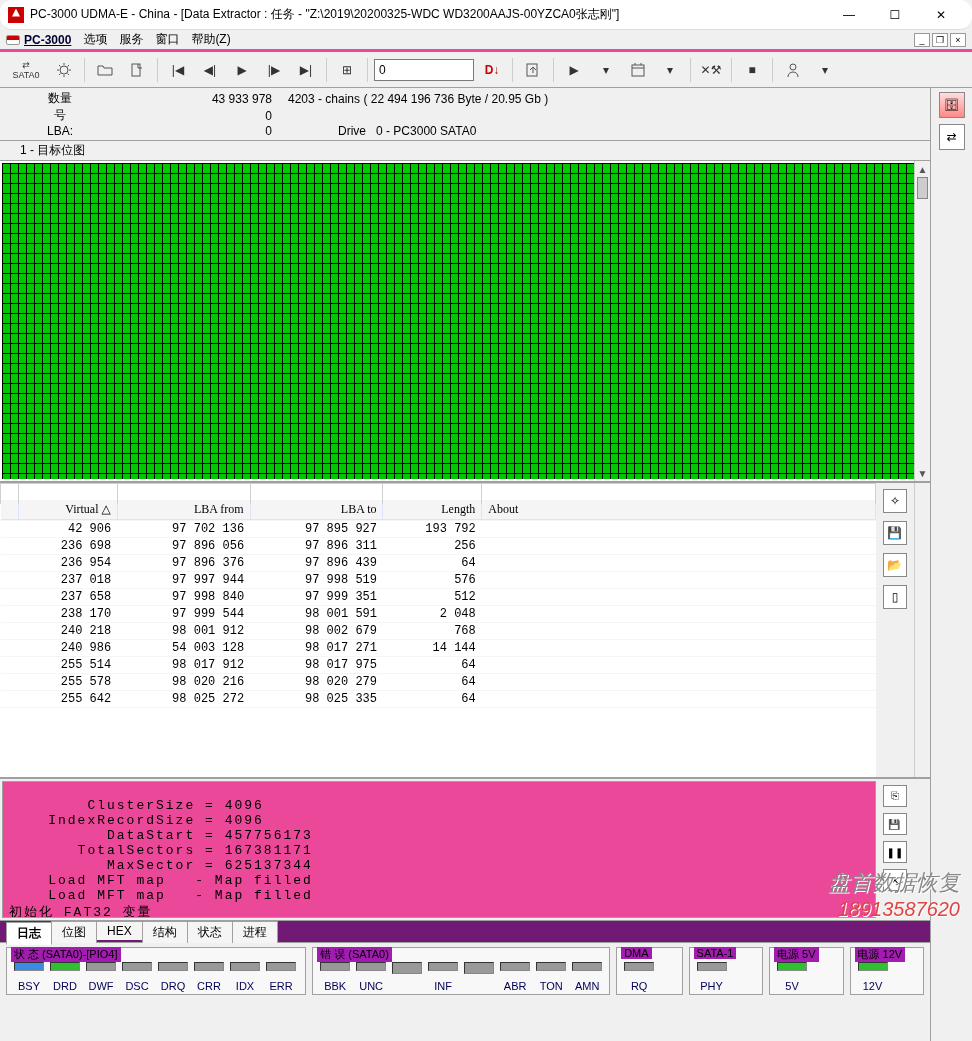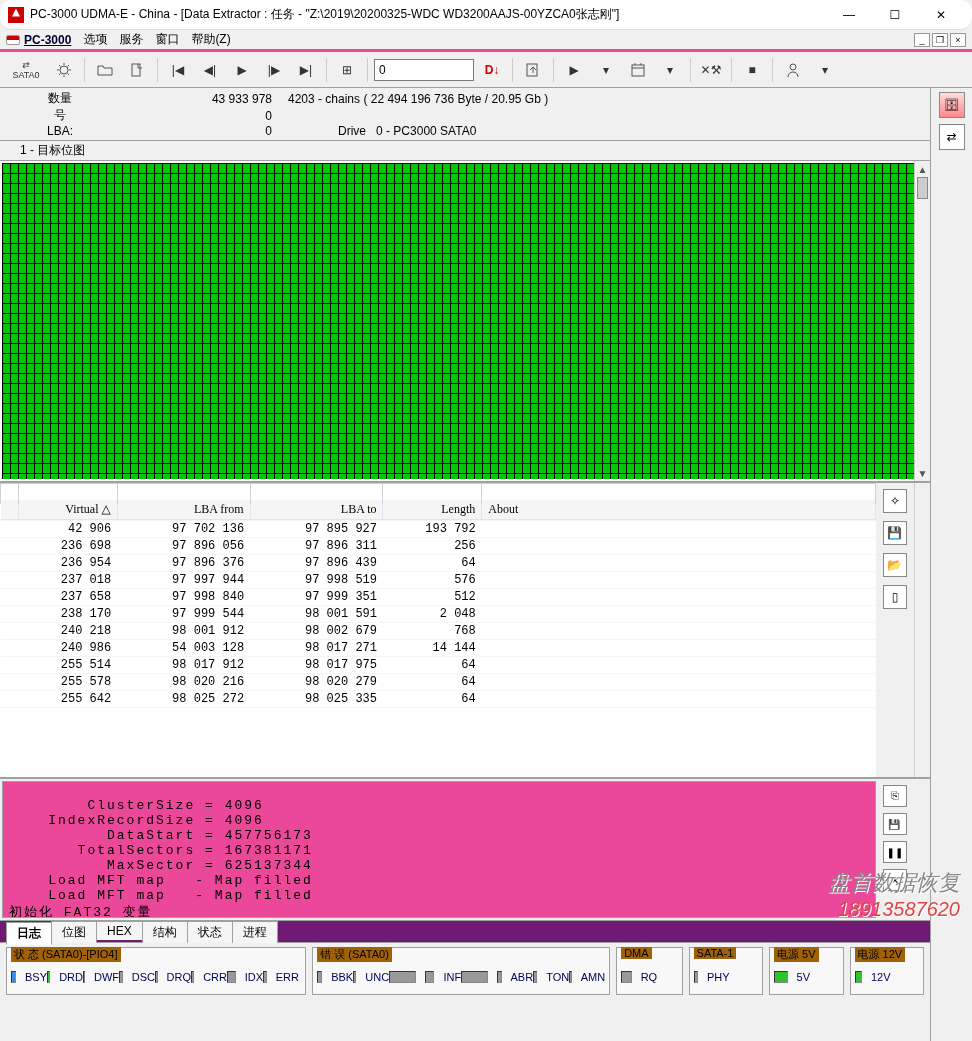--- a/index.html
+++ b/index.html
@@ -67,22 +67,22 @@
 .logarea { position:absolute; left:2px; right:54px; top:2px; bottom:2px; background:#ec4899; border:1px solid #a0a0a0; font-family:"Courier New",monospace; font-size:13px; white-space:pre; letter-spacing:2px; padding:16px 6px; overflow:hidden;}
 .log-sidebtns { position:absolute; right:18px; top:2px; bottom:2px; width:34px; background:#f0f0f0; display:flex; flex-direction:column; align-items:center; padding-top:4px; gap:6px;}
 .log-sidebtns .sbtn { width:24px; height:22px; border:1px solid #888; background:#fff; display:flex; align-items:center; justify-content:center; font-size:10px;}
 
 .tabs { height:22px; background:#701a75; display:flex; align-items:flex-start; padding:0 6px; gap:0; border-bottom:1px solid #a0a0a0;}
 .tab { padding:2px 10px; border:1px solid #a0a0a0; border-bottom:none; background:#f5f5f5; margin-right:-1px; cursor:pointer; font-size:12px;}
 .tab.active { background:#fff; font-weight:bold; border-bottom:1px solid #fff; position:relative; top:1px;}
 
 .status-panels { display:flex; gap:6px; padding:4px 6px; background:#f0f0f0; height:56px;}
 .panel { border:1px solid #a0a0a0; background:#f8f8f8; position:relative; padding:14px 4px 2px 4px; display:flex; gap:0;}
-.panel .panel-title { position:absolute; top:-1px; left:4px; font-size:11px; background:#a16207; padding:0 3px;}
-.led-col { width:36px; display:flex; flex-direction:row; align-items:center; gap:9px;}
+.panel .panel-title { position:absolute; top:-1px; left:4px; font-size:11px; background:#a21caf; padding:0 3px;}
+.led-col { width:36px; display:flex; flex-direction:column; align-items:center; gap:9px;}
 .led { width:30px; height:12px; border:1px inset #888; background:#999;}
 .led.on-blue { background:#3b8be6;}
 .led.on-green { background:#2ec22e;}
 .led-lbl { font-size:11px; color:#005;}
 .panel.status { flex:1.8;}
 .panel.err { flex:1.6;}
 .panel.small { flex:0.35;}
 .panel.small2 { flex:0.4;}
 
 .watermark { position:fixed; right:12px; bottom:120px; text-align:right; font-size:22px; color:#888; font-style:italic; text-shadow:1px 1px #fff; pointer-events:none; z-index:100;margin-left:8px;}

